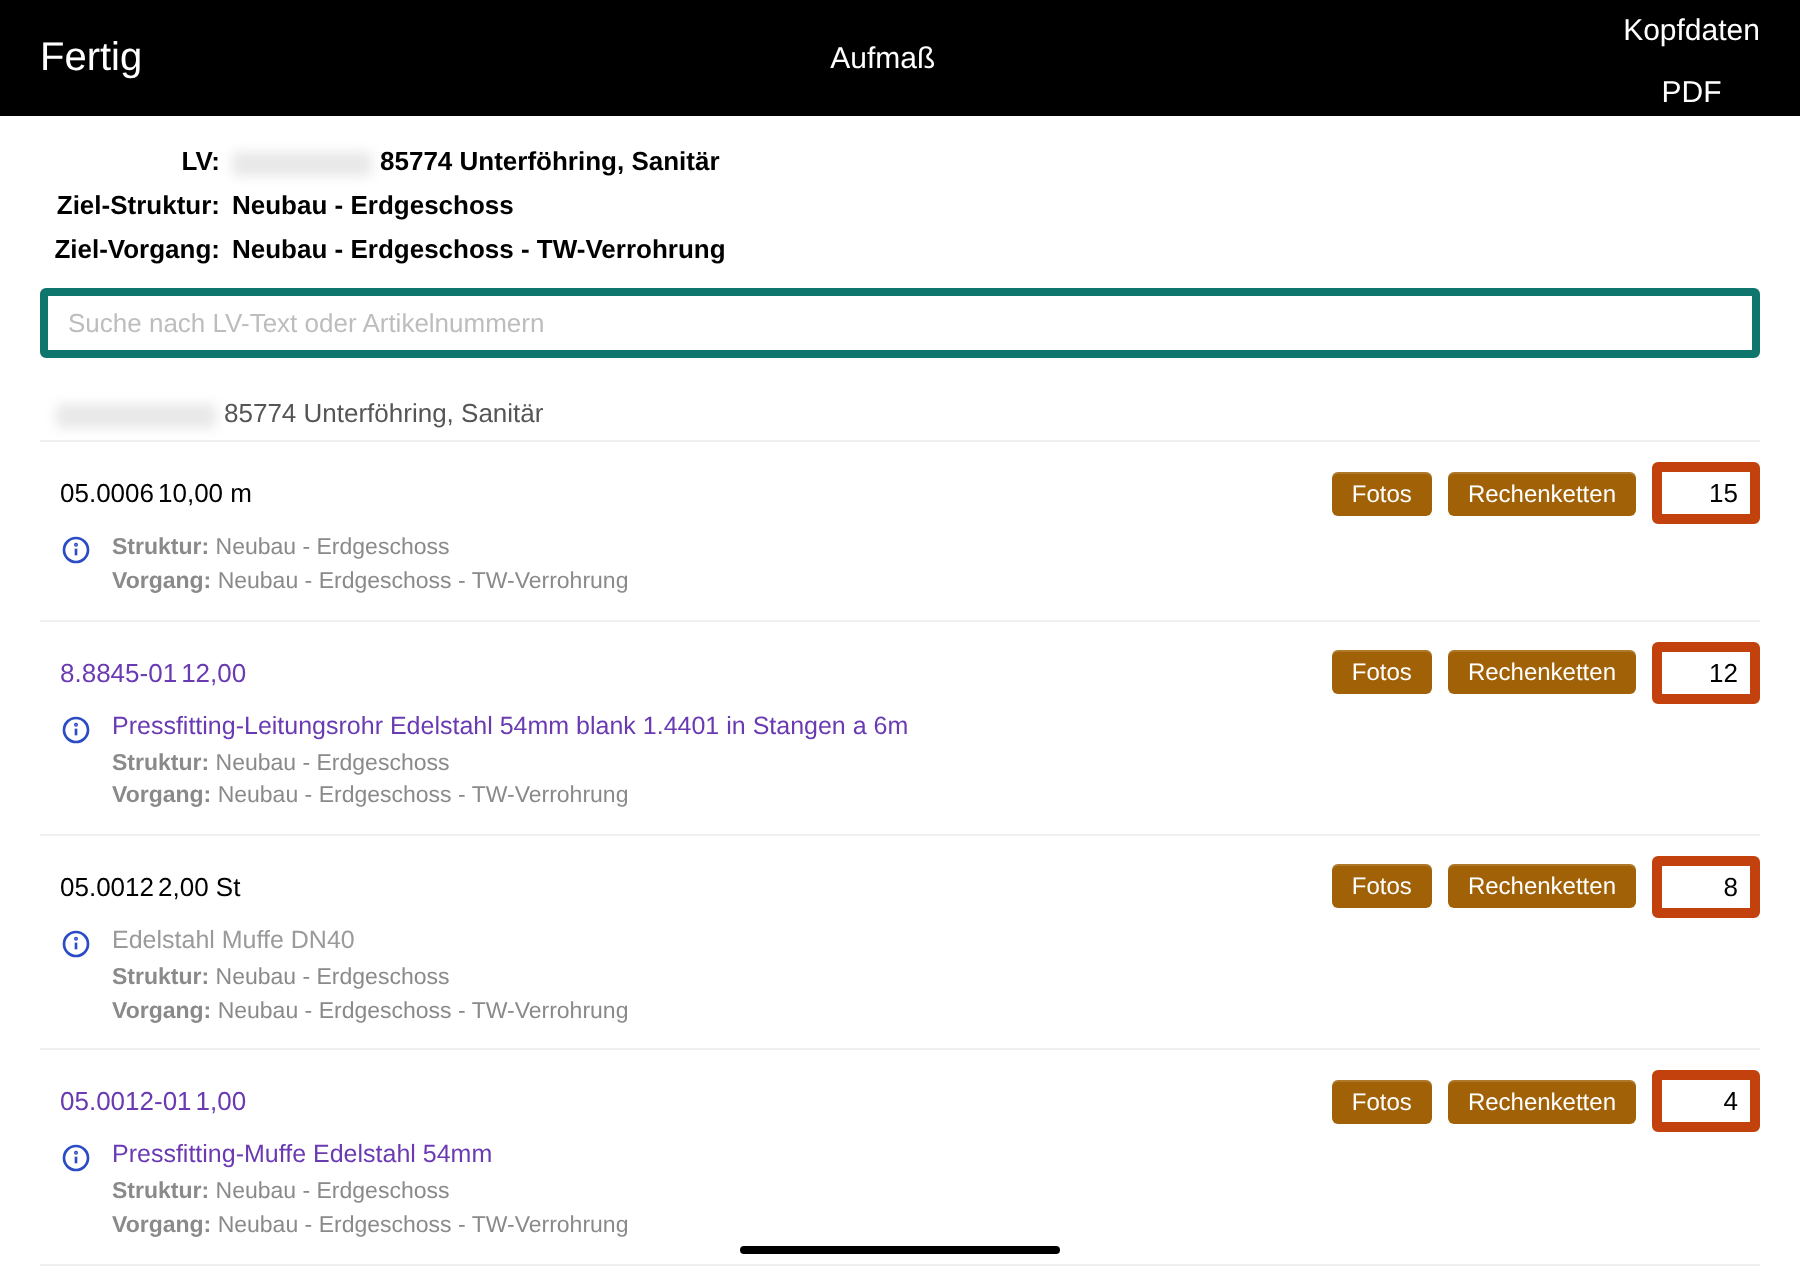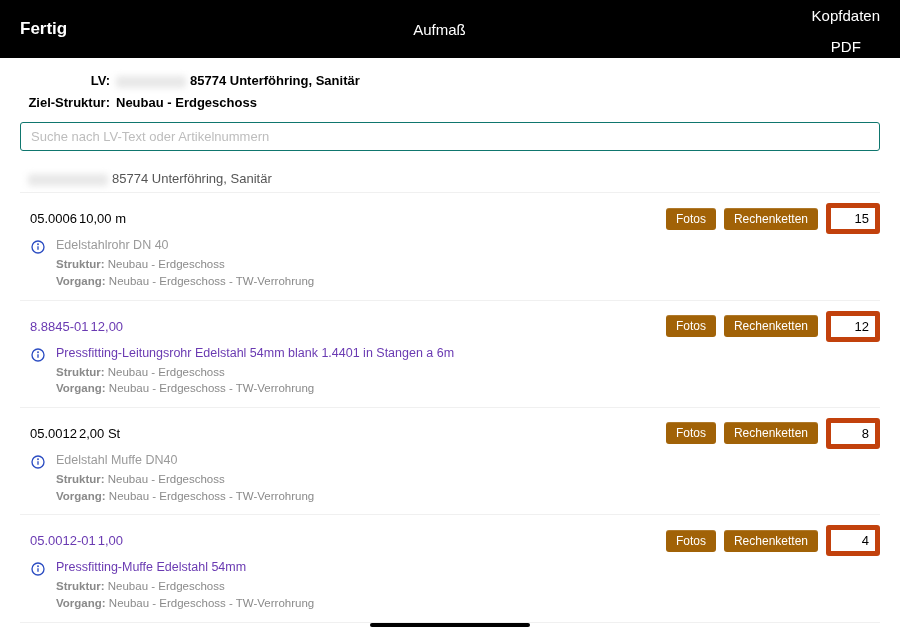--- a/index.html
+++ b/index.html
@@ -13,41 +13,41 @@
     }
     .header {
       background: #000;
       color: #fff;
       height: 58px;
       display: flex;
       align-items: center;
       padding: 0 20px;
       justify-content: space-between;
     }
-    .header-left { font-size: 17px; font-weight: 700; cursor: pointer; }
+    .header-left { font-size: 20px; font-weight: 400; cursor: pointer; }
     .header-center { font-size: 15px; font-weight: 500; }
     .header-right { display: flex; align-items: center; gap: 14px; flex-direction: column; }
     .header-right span { font-size: 15px; cursor: pointer; }
     .header-icon { display: inline-flex; cursor: pointer; }
     .plus-icon { font-size: 24px; font-weight: 300; cursor: pointer; line-height: 1; }
 
     .meta-section {
       padding: 12px 20px 8px 20px;
       font-size: 13px;
       line-height: 1.7;
     }
     .meta-row { display: flex; }
     .meta-label { width: 96px; text-align: right; font-weight: 600; padding-right: 6px; }
     .meta-value { font-weight: 600; }
     .meta-value .blur { display: inline-block; filter: blur(3px); background: #e8e8e8; width: 70px; height: 12px; border-radius: 2px; margin-right: 4px; vertical-align: middle; }
 
     .search-row { padding: 0 20px 10px 20px; }
     .search-input {
       width: 100%;
-      border: 1px solid #0f766e;
+      border: 4px solid #0f766e;
       border-radius: 3px;
       padding: 6px 10px;
       font-size: 13px;
       color: #3b82f6;
     }
     .search-input::placeholder { color: #bdbdbd; }
 
     .section-title {
       padding: 10px 20px 6px 28px;
       font-size: 13px;
@@ -136,20 +136,24 @@
 
 <div class="meta-section">
   <div class="meta-row">
     <div class="meta-label">LV:</div>
     <div class="meta-value"><span class="blur"></span><span>85774 Unterföhring, Sanitär</span></div>
   </div>
   <div class="meta-row">
     <div class="meta-label">Ziel-Struktur:</div>
     <div class="meta-value">Neubau - Erdgeschoss</div>
   </div>
+  <div class="meta-row">
+    <div class="meta-label">Ziel-Vorgang:</div>
+    <div class="meta-value">Neubau - Erdgeschoss - TW-Verrohrung</div>
+  </div>
 </div>
 
 <div class="search-row">
   <input class="search-input" type="text" placeholder="Suche nach LV-Text oder Artikelnummern" style="">
 </div>
 
 <div class="section-title">
   <span class="blur"></span><span>85774 Unterföhring, Sanitär</span>
 </div>
 
@@ -167,21 +171,20 @@
       </div>
     </div>
     <div class="item-body">
       <span class="info-icon">
           <svg width="16" height="16" viewBox="0 0 24 24" fill="none" stroke="#2b4cc2" stroke-width="2">
             <circle cx="12" cy="12" r="9"></circle>
             <line x1="12" y1="11" x2="12" y2="16"></line>
             <circle cx="12" cy="8" r="0.5" fill="#2b4cc2"></circle>
           </svg>
         </span>
-      <div class="item-desc">Edelstahlrohr DN 40</div>
 
         <div class="item-sub"><b>Struktur:</b> Neubau - Erdgeschoss</div>
         <div class="item-sub"><b>Vorgang:</b> Neubau - Erdgeschoss - TW-Verrohrung</div>
 
     </div>
   </div>
     <div class="item">
     <div class="item-top purple-top">
       <div class="item-left">
         <span class="item-code">8.8845-01</span>

